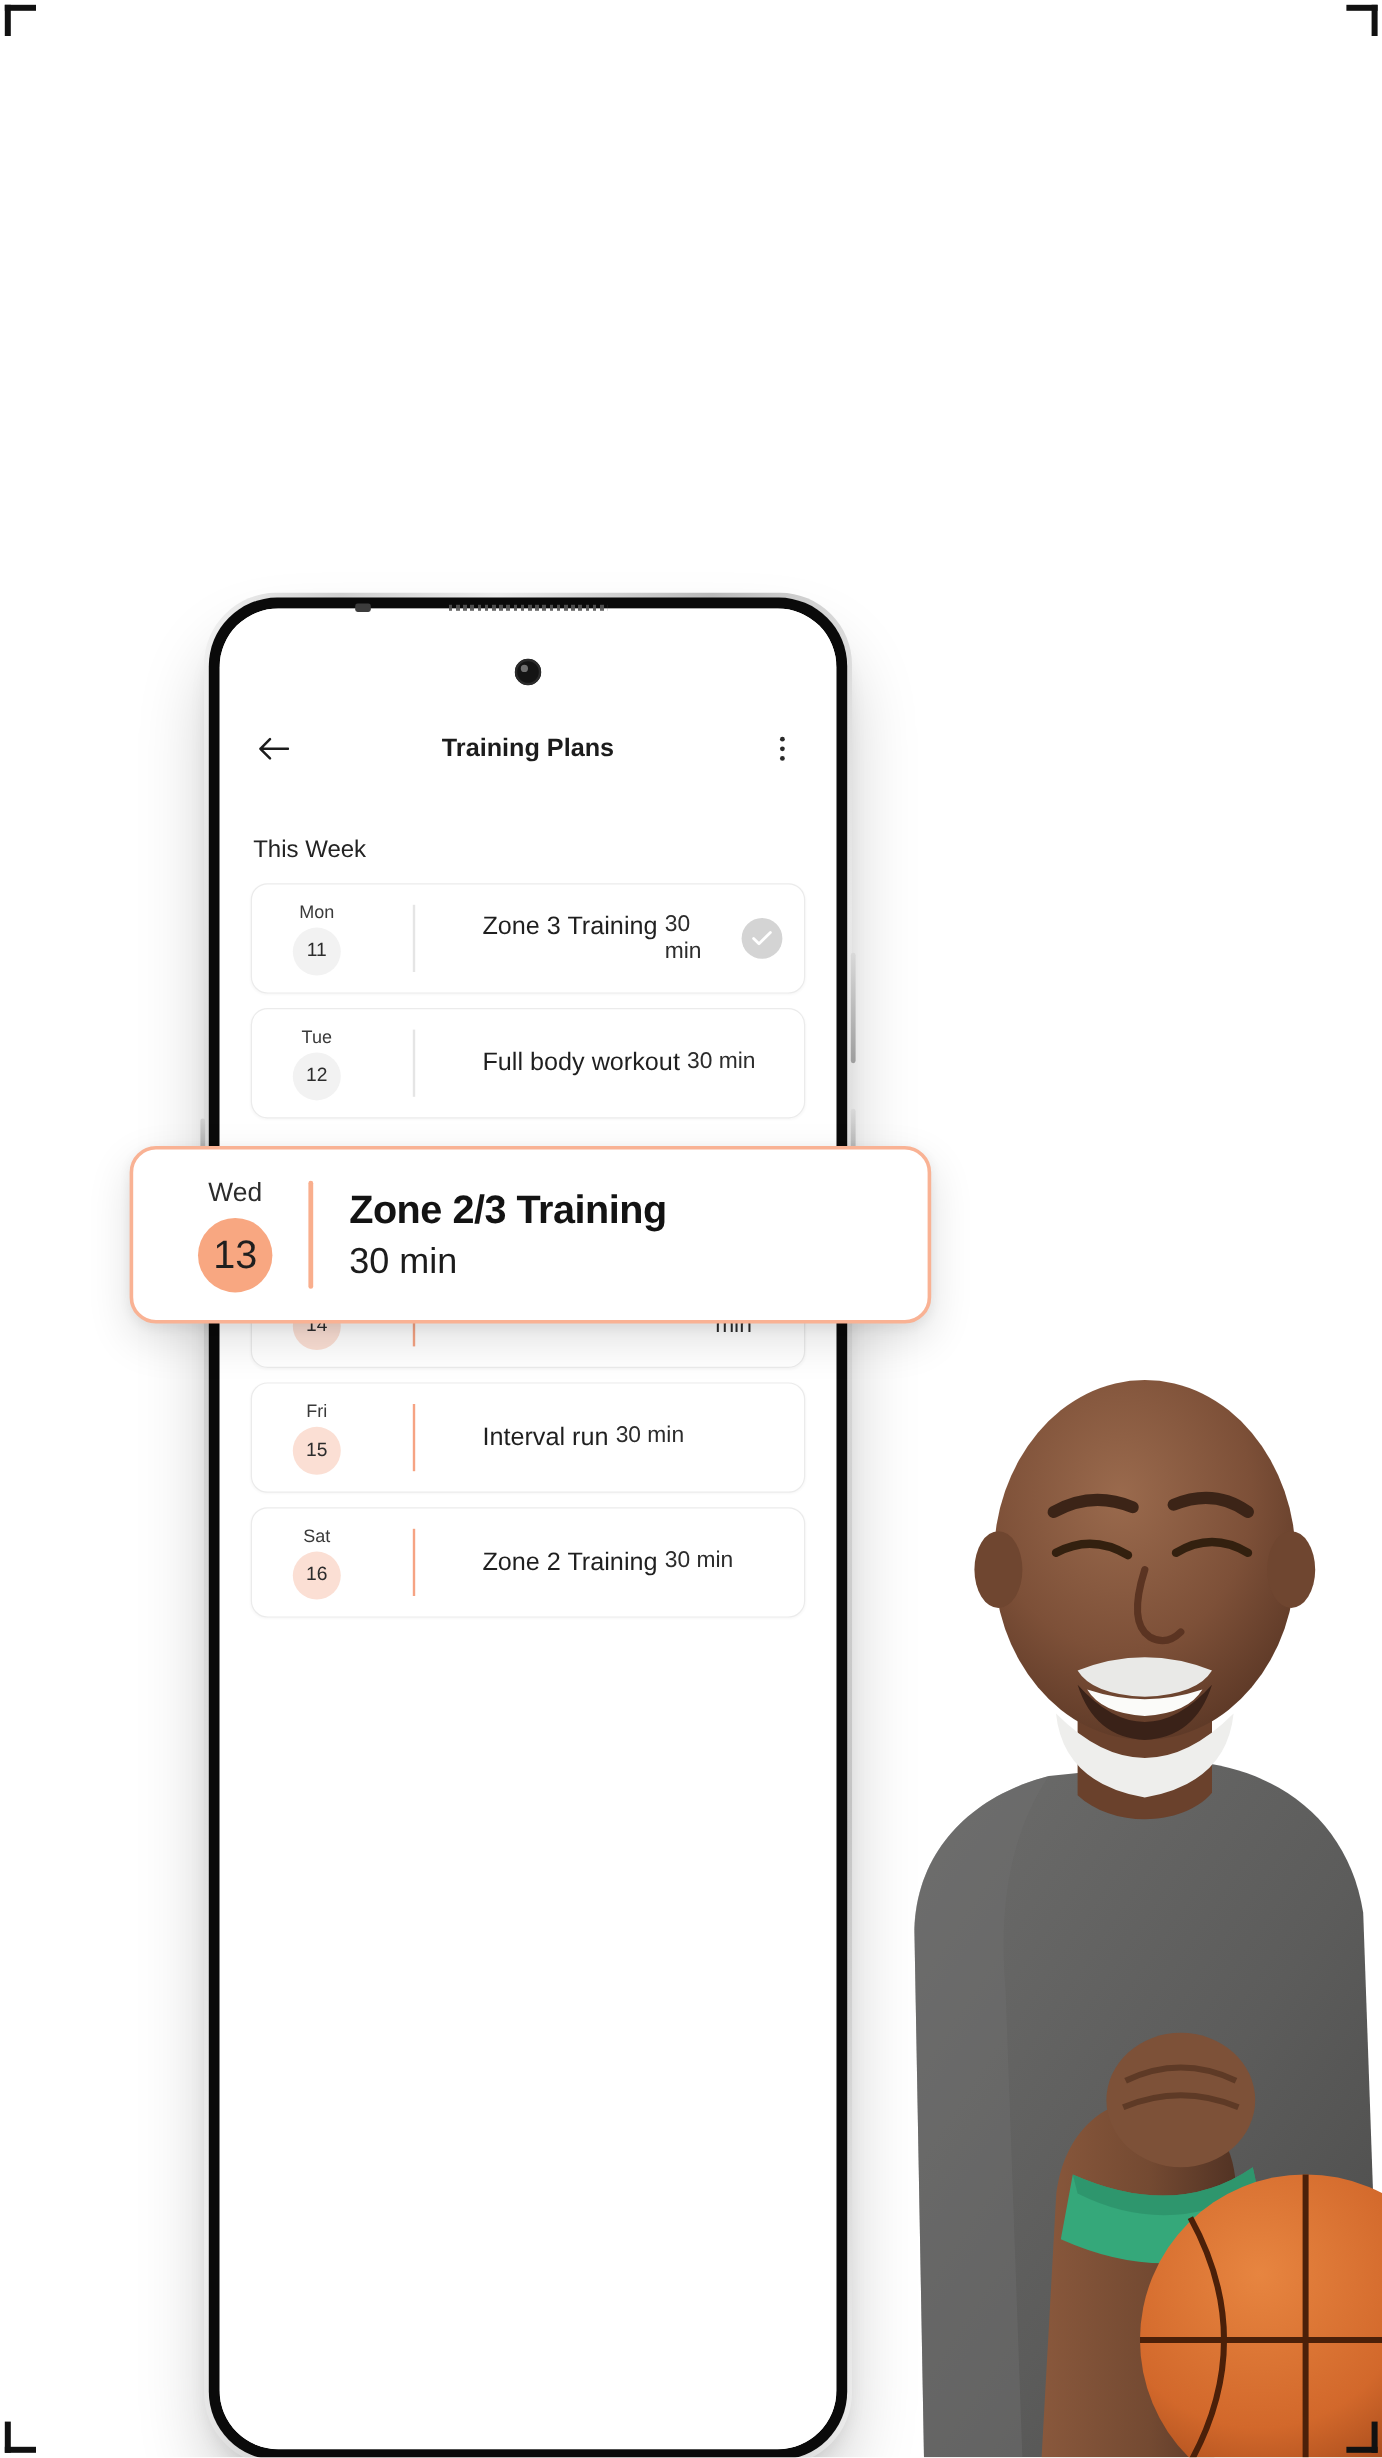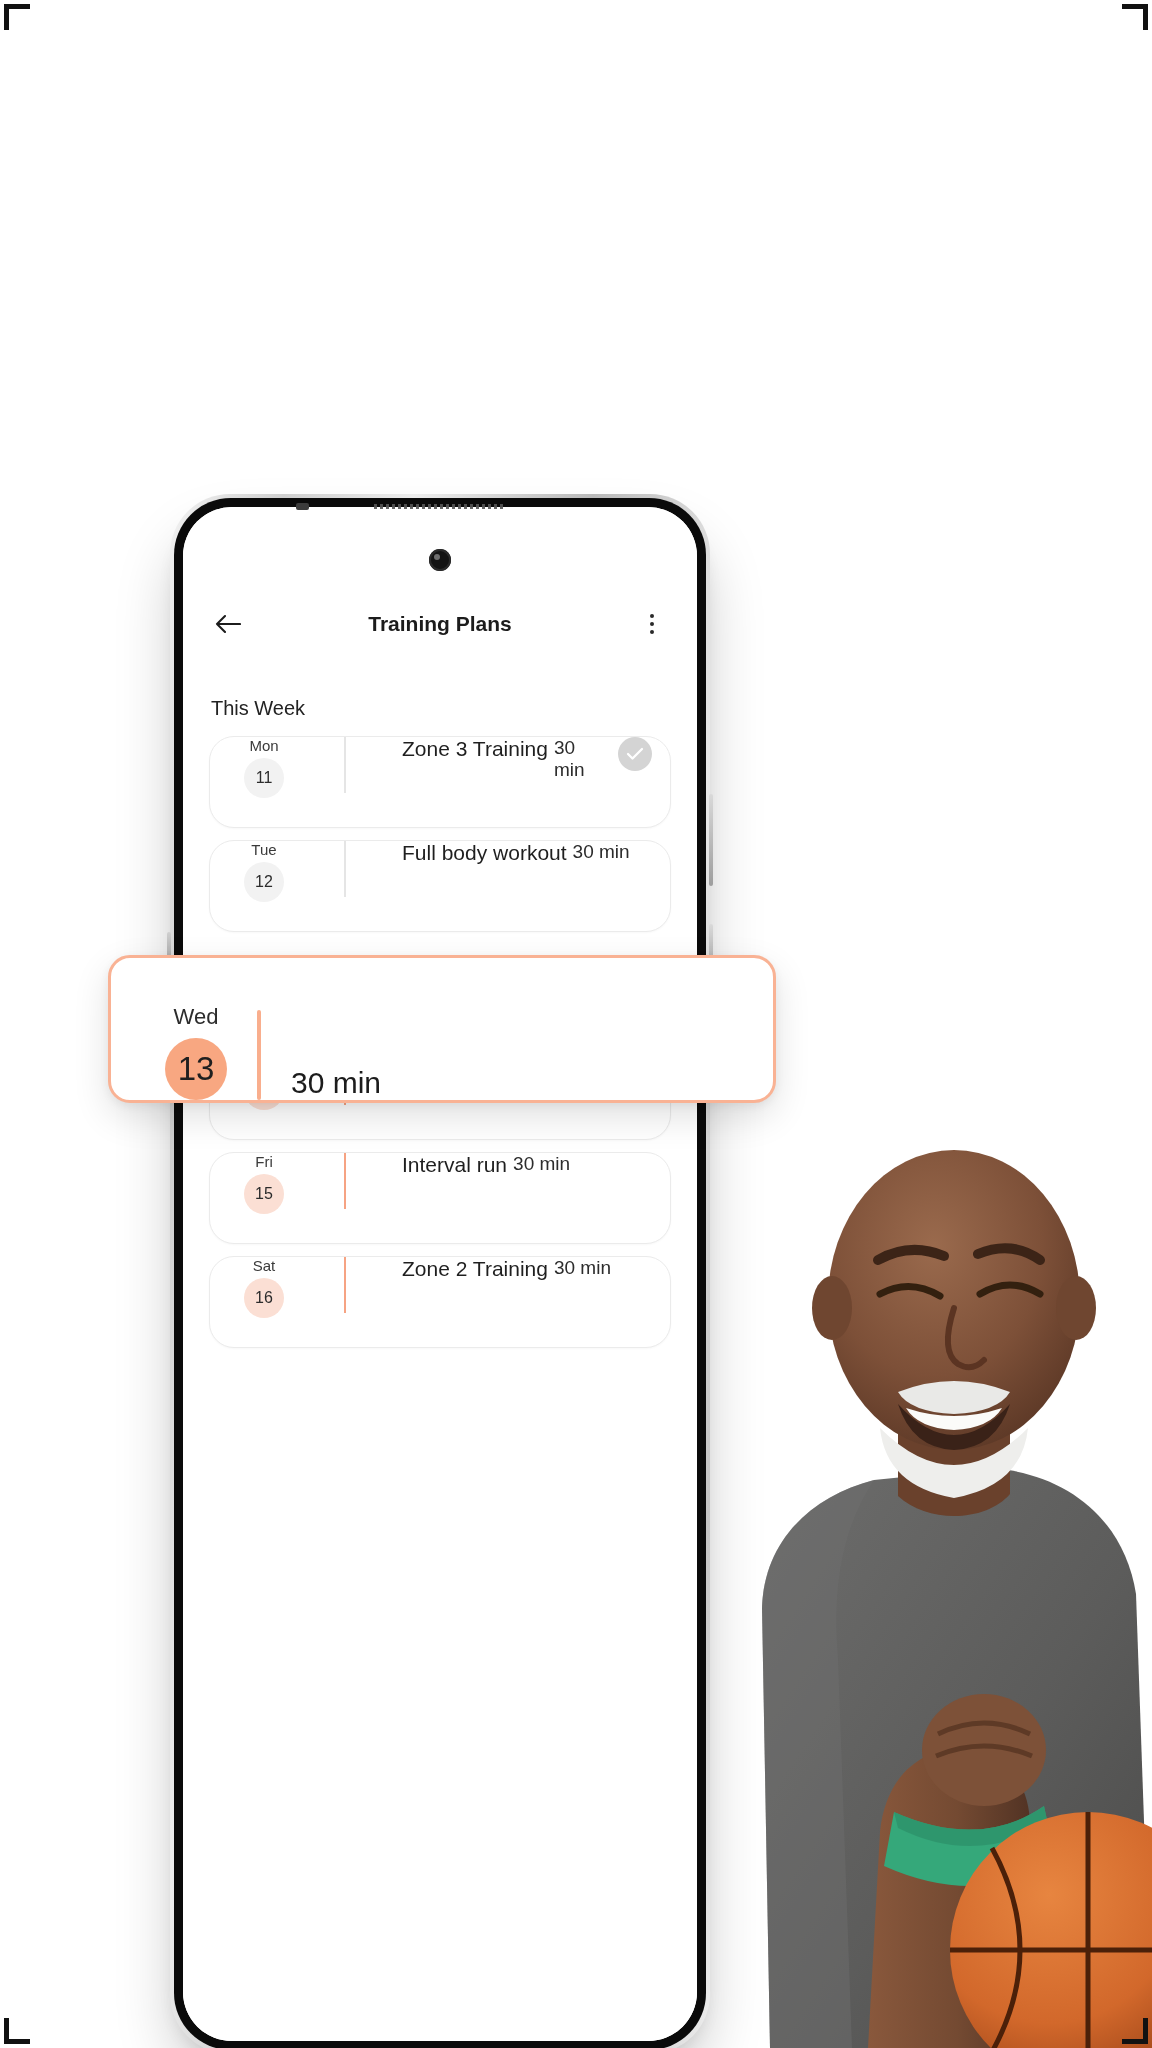--- a/index.html
+++ b/index.html
@@ -116,24 +116,24 @@
            align-items: center; justify-content: center; gap: 4px; cursor: pointer; z-index: 2; }
   .kebab span { width: 4px; height: 4px; border-radius: 50%; background: #2a2a2a; display: block; }
 
   .section-title {
     font-size: 20px; color: #232323; font-weight: 400;
     padding: 44px 28px 16px 28px;
   }
 
   .cards { padding: 0 26px; display: flex; flex-direction: column; gap: 12px; }
   .card {
-    display: flex; align-items: flex-start;
+    display: flex; align-items: center;
     background: #fff;
     border: 1px solid #ebebeb;
-    border-radius: 25px;
+    border-radius: 14px;
     height: 92px;
     padding: 0 18px;
     box-shadow: 0 1px 2px rgba(0,0,0,0.03);
     gap: 38px;
   }
   .day-col { width: 72px; display: flex; flex-direction: column; align-items: center; gap: 4px; flex: none; }
   .day-name { font-size: 15px; color: #3a3a3a; }
   .day-num {
     width: 40px; height: 40px; border-radius: 50%;
     display: flex; align-items: center; justify-content: center;
@@ -151,21 +151,21 @@
     background: #d4d4d4; display: flex; align-items: center; justify-content: center; flex: none;
   }
 
   
   .hi-card {
     position: absolute;
     left: 108px; top: 955px; width: 668px; height: 148px;
     background: #ffffff;
     border: 3px solid #f9b294;
     border-radius: 22px;
-    display: flex; align-items: flex-end;
+    display: flex; align-items: center;
     padding: 0 30px;
     box-shadow: 0 14px 36px rgba(0,0,0,0.12), 0 3px 10px rgba(0,0,0,0.06);
     z-index: 30;
   }
   .hi-day { width: 110px; display: flex; flex-direction: column; align-items: center; gap: 8px; flex: none; }
   .hi-day-name { font-size: 22px; color: #2c2c2c; }
   .hi-day-num {
     width: 62px; height: 62px; border-radius: 50%;
     background: #f8a781; color: #1f1f1f;
     display: flex; align-items: center; justify-content: center;
@@ -309,20 +309,21 @@
     </div>
   </div>
 
   <div class="hi-card">
     <div class="hi-day">
       <div class="hi-day-name">Wed</div>
       <div class="hi-day-num">13</div>
     </div>
     <div class="hi-divider"></div>
     <div class="hi-body">
+      <div class="hi-title">Zone 2/3 Training</div>
       <div class="hi-sub">30 min</div>
     </div>
   </div>
 
   <svg class="person" viewBox="0 0 470 1180">
     <defs>
       <linearGradient id="shirt" x1="0" y1="0" x2="1" y2="1">
         <stop offset="0%" stop-color="#6d6d6c"></stop>
         <stop offset="55%" stop-color="#5c5c5b"></stop>
         <stop offset="100%" stop-color="#4a4a49"></stop>

